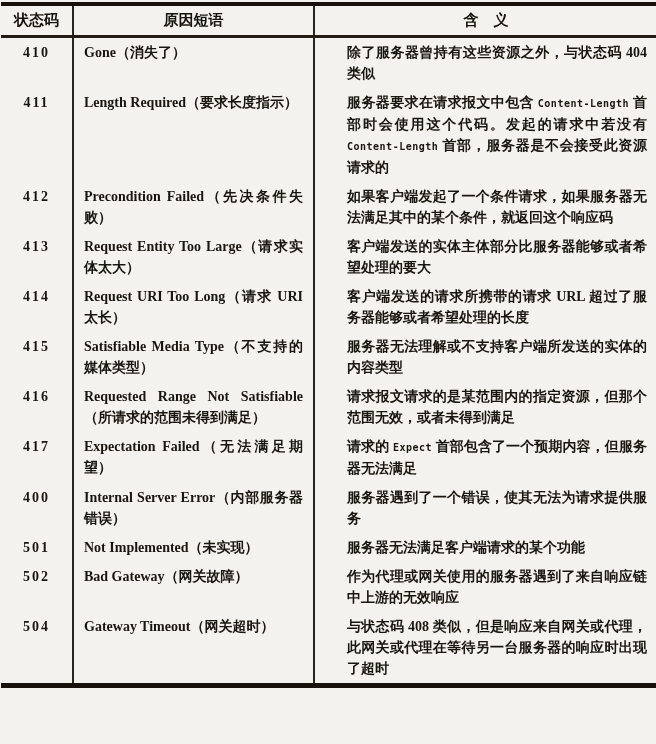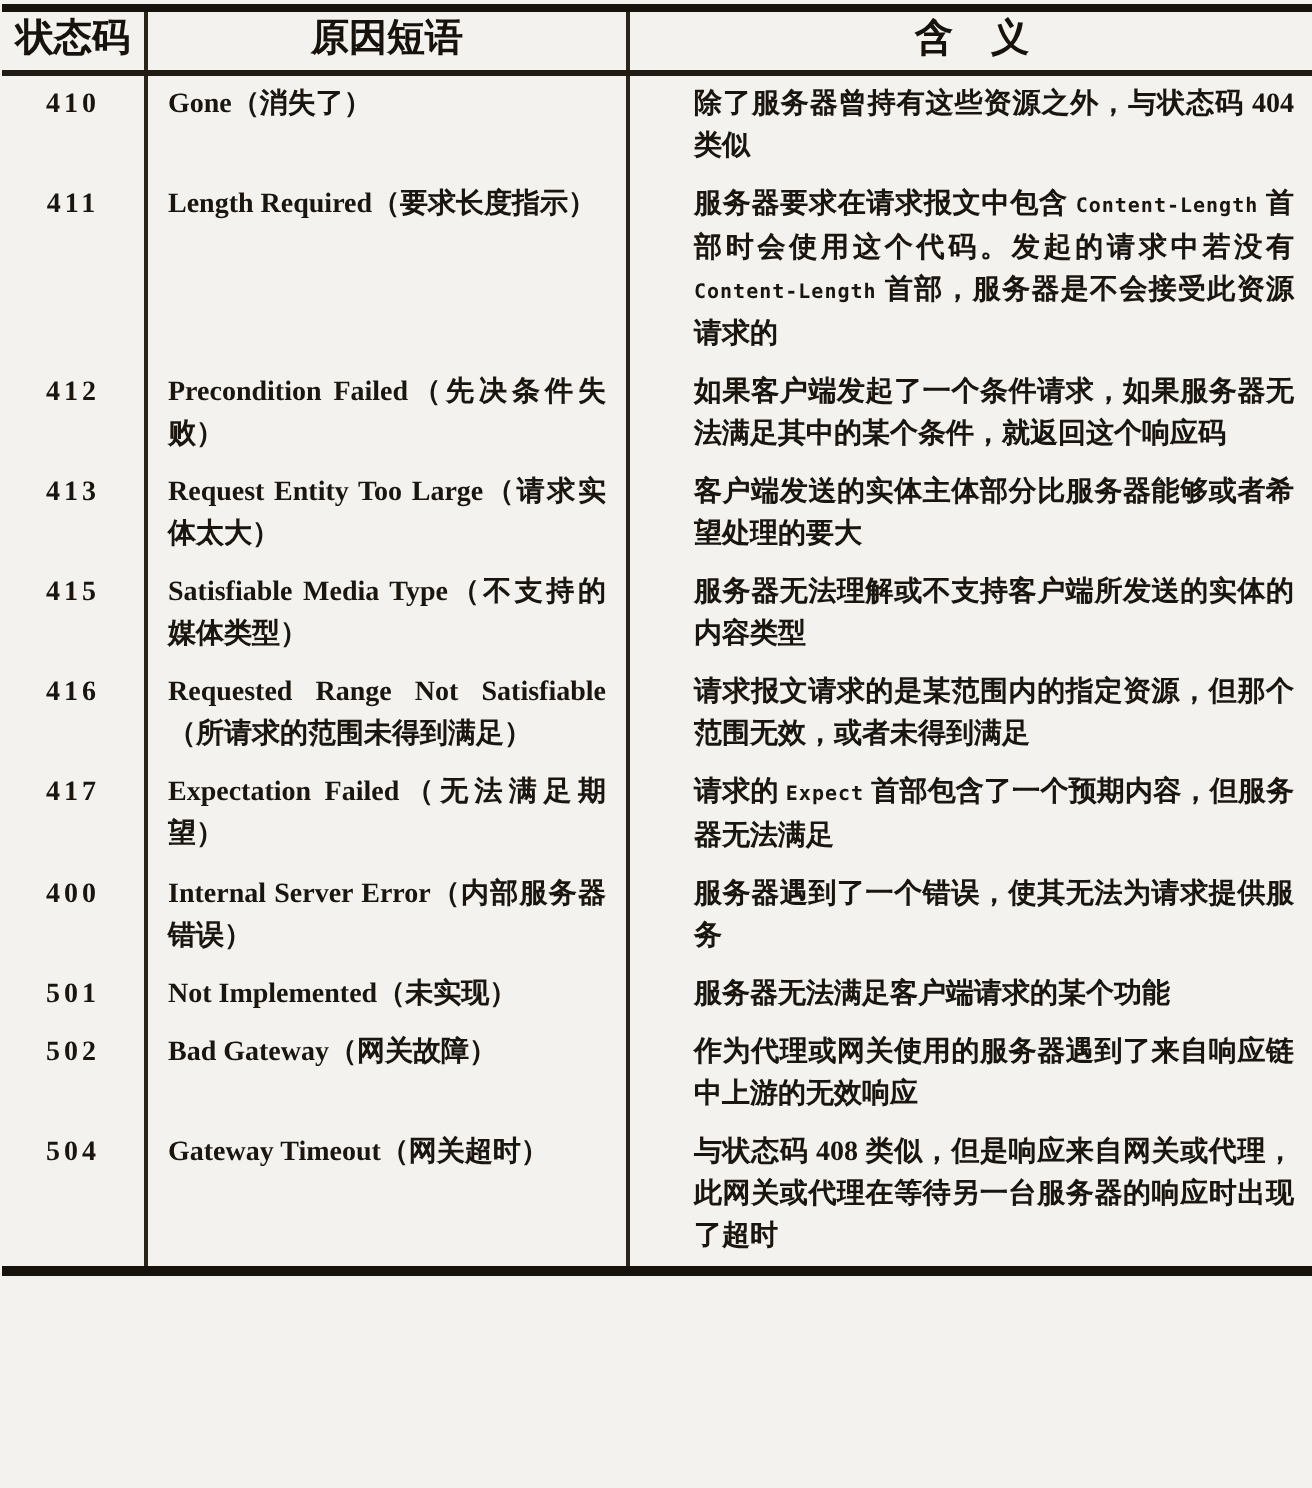--- a/index.html
+++ b/index.html
@@ -22,21 +22,21 @@
     border-collapse:collapse;
     border-top:4px solid #17120c;
     border-bottom:5px solid #17120c;
   }
   col.col-code{width:72px;}
   col.col-reason{width:241px;}
   col.col-meaning{width:343px;}
   th{
     font-family:"Liberation Sans","DejaVu Sans",sans-serif;
     font-weight:700;
-    font-size:19px;
+    font-size:15px;
     line-height:20px;
     text-align:center;
     padding:4px 0 5px 0;
     border-bottom:3px solid #221c14;
     color:#17120c;
   }
   th.c-code, td.c-code{border-right:2px solid #2a2419;}
   th.c-reason, td.c-reason{border-right:2px solid #2a2419;}
   td{
     vertical-align:top;
@@ -101,20 +101,25 @@
           <td class="c-code">412</td>
           <td class="c-reason"><span>Precondition Failed（先决条件失败）</span></td>
           <td class="c-meaning"><span>如果客户端发起了一个条件请求，如果服务器无法满足其中的某个条件，就返回这个响应码</span></td>
         </tr>
         <tr>
           <td class="c-code">413</td>
           <td class="c-reason"><span>Request Entity Too Large（请求实体太大）</span></td>
           <td class="c-meaning"><span>客户端发送的实体主体部分比服务器能够或者希望处理的要大</span></td>
         </tr>
         <tr>
+          <td class="c-code">414</td>
+          <td class="c-reason"><span>Request URI Too Long（请求 URI 太长）</span></td>
+          <td class="c-meaning"><span>客户端发送的请求所携带的请求 URL 超过了服务器能够或者希望处理的长度</span></td>
+        </tr>
+        <tr>
           <td class="c-code">415</td>
           <td class="c-reason"><span>Satisfiable Media Type（不支持的媒体类型）</span></td>
           <td class="c-meaning"><span>服务器无法理解或不支持客户端所发送的实体的内容类型</span></td>
         </tr>
         <tr>
           <td class="c-code">416</td>
           <td class="c-reason"><span>Requested Range Not Satisfiable（所请求的范围未得到满足）</span></td>
           <td class="c-meaning"><span>请求报文请求的是某范围内的指定资源，但那个范围无效，或者未得到满足</span></td>
         </tr>
         <tr>

